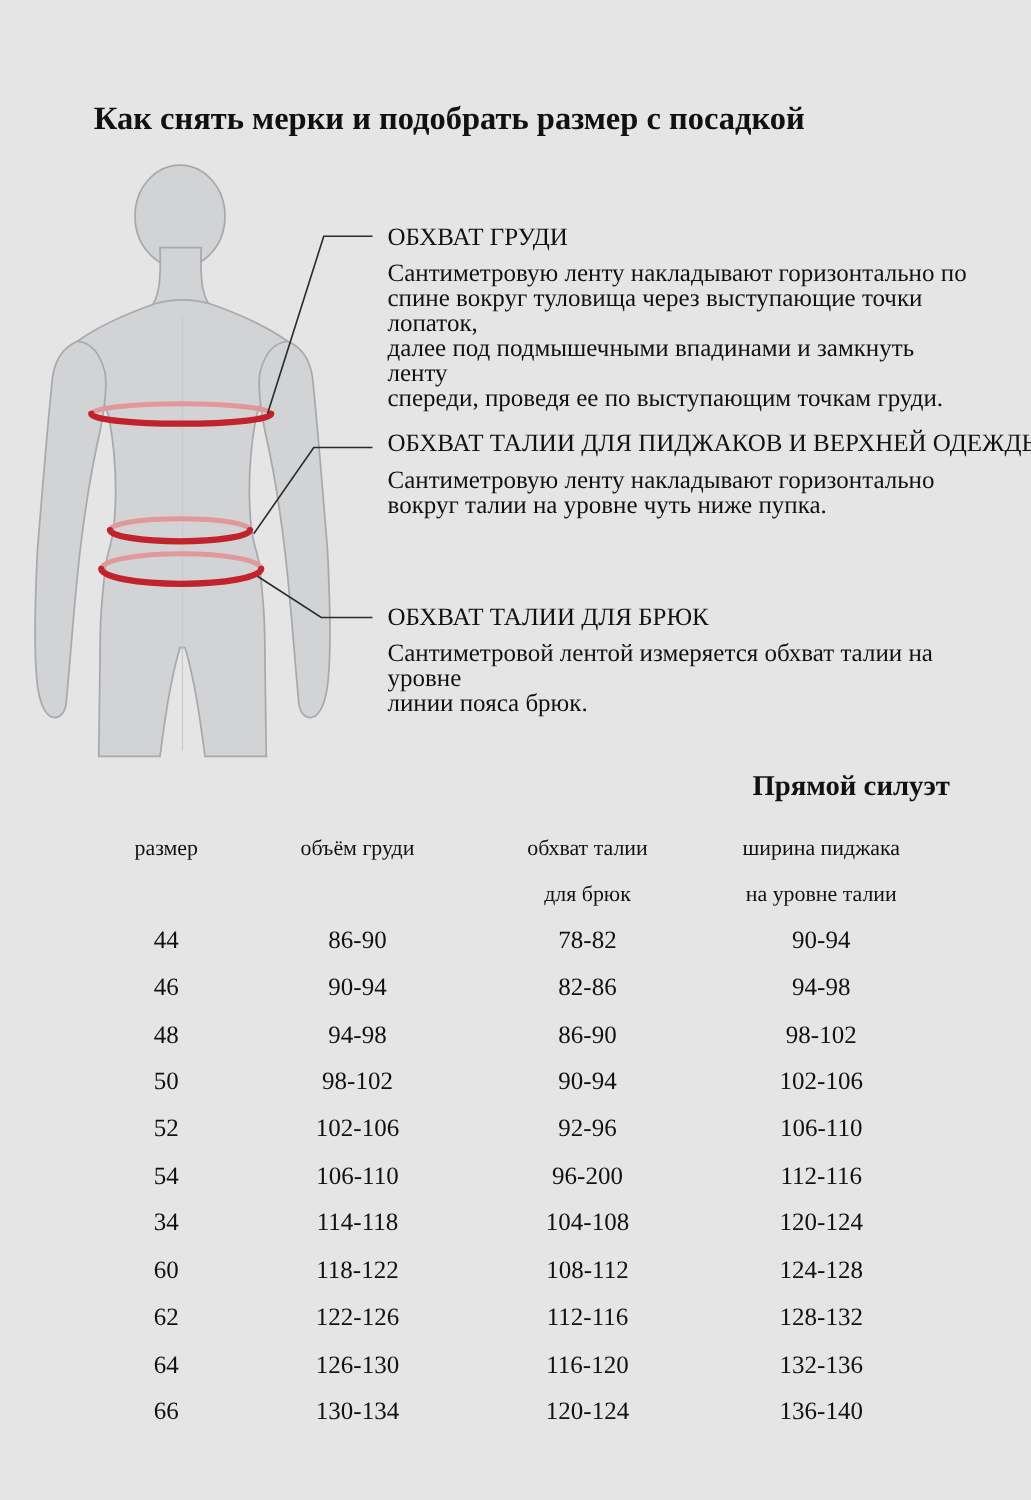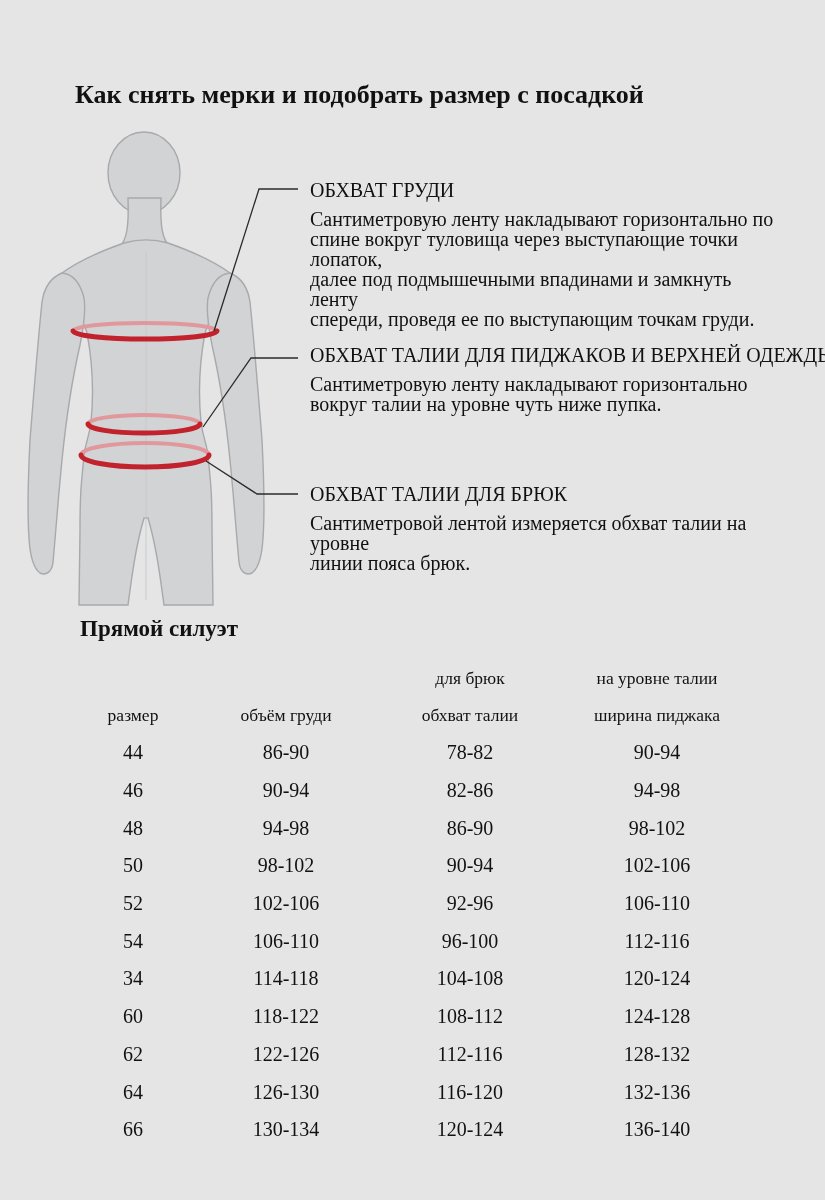--- a/index.html
+++ b/index.html
@@ -39,21 +39,21 @@
     white-space:pre-line;
     margin-top:7px;
   }
   .anno-1{left:310px; top:179px; width:470px;}
   .anno-2{left:310px; top:344px; width:515px;}
   .anno-3{left:310px; top:483px; width:500px;}
   .table-title{
     position:absolute;
     left:80px; top:616px;
     width:680px;
-    text-align:left;
+    text-align:right;
     font-size:23px;
     font-weight:bold;
   }
   .size-table{
     position:absolute;
     left:80px; top:660px;
     width:680px;
     border-collapse:collapse;
     table-layout:fixed;
   }
@@ -190,31 +190,31 @@
 
   <table class="size-table">
     <colgroup>
       <col class="c1">
         <col class="c2">
         <col class="c3">
         <col class="c4">
     </colgroup>
     <thead>
       <tr>
+        <th>размер</th>
+        <th>объём груди</th>
+        <th>обхват талии</th>
+        <th>ширина пиджака</th>
+      </tr>
+      <tr>
         <th></th>
         <th></th>
         <th>для брюк</th>
         <th>на уровне талии</th>
       </tr>
-      <tr>
-        <th>размер</th>
-        <th>объём груди</th>
-        <th>обхват талии</th>
-        <th>ширина пиджака</th>
-      </tr>
     </thead>
     <tbody>
         <tr>
           <td>44</td>
           <td>86-90</td>
           <td>78-82</td>
           <td>90-94</td>
         </tr>
         <tr>
           <td>46</td>
@@ -236,21 +236,21 @@
         </tr>
         <tr>
           <td>52</td>
           <td>102-106</td>
           <td>92-96</td>
           <td>106-110</td>
         </tr>
         <tr>
           <td>54</td>
           <td>106-110</td>
-          <td>96-100</td>
+          <td>96-200</td>
           <td>112-116</td>
         </tr>
         <tr>
           <td>34</td>
           <td>114-118</td>
           <td>104-108</td>
           <td>120-124</td>
         </tr>
         <tr>
           <td>60</td>

